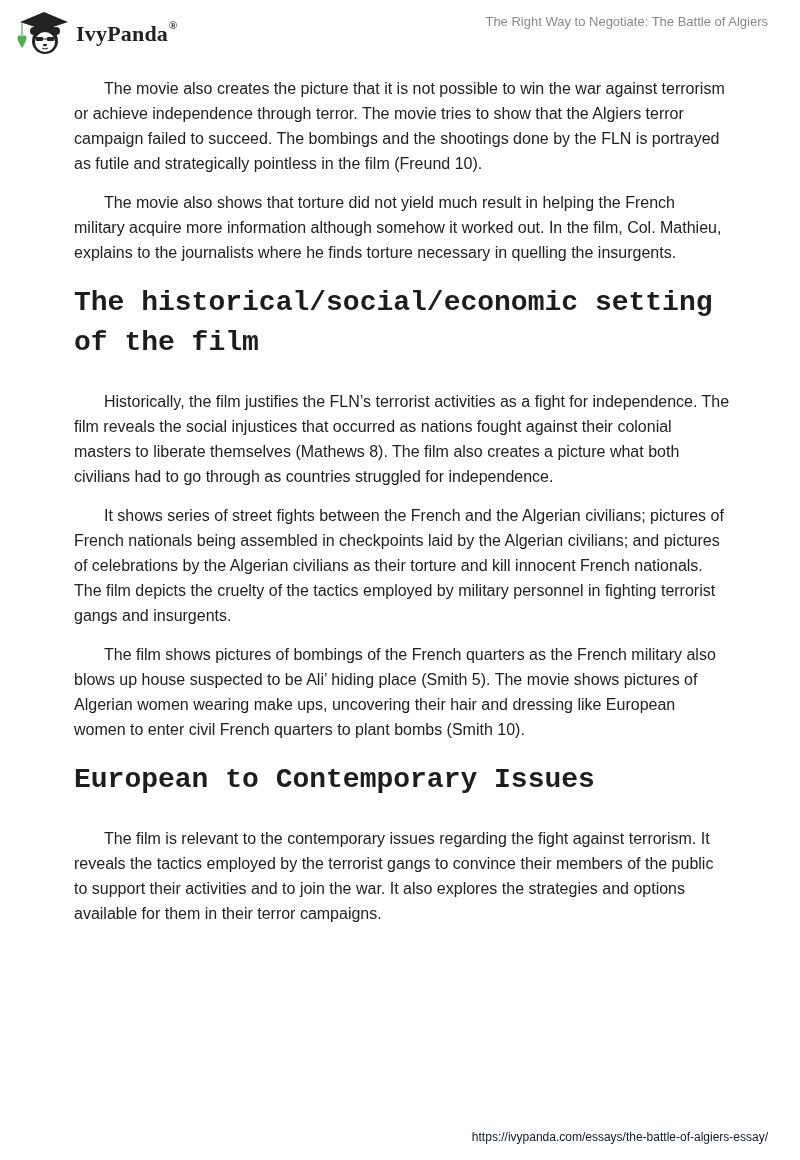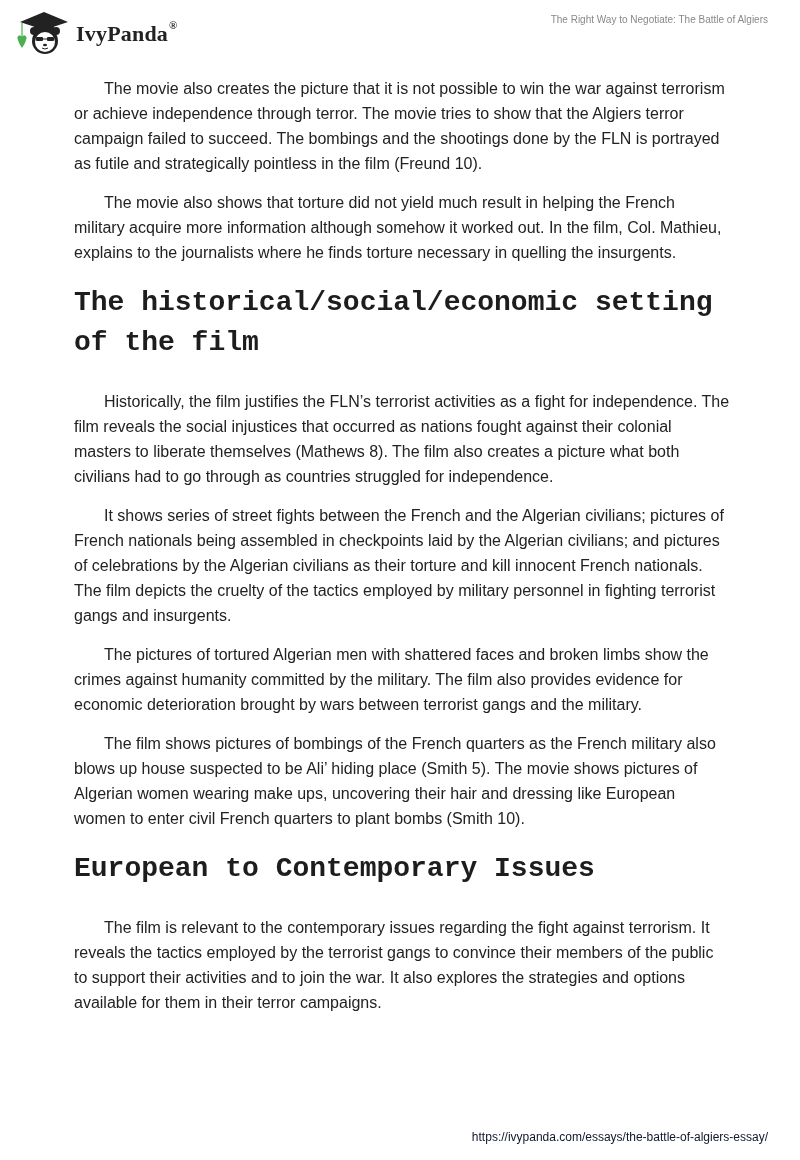--- a/index.html
+++ b/index.html
@@ -2,21 +2,21 @@
 <html><head>
   <meta charset="utf-8">
   <style>
     html, body { margin: 0; padding: 0; background: #ffffff; }
     body { width: 800px; height: 1160px; position: relative; overflow: hidden; font-family: "Liberation Sans", sans-serif; color: #222222; }
     .header { position: absolute; top: 0; left: 0; width: 800px; height: 60px; }
     .logo { position: absolute; left: 14px; top: 8px; display: flex; align-items: center; }
     .logo-mark { width: 58px; height: 48px; }
     .logo-text { font-family: Liberation Serif, serif; font-weight: bold; font-size: 22px; color: #222; margin-left: 4px; margin-top: 4px; letter-spacing: 0.2px; }
     .logo-text sup { font-size: 11px; font-weight: bold; vertical-align: top; position: relative; top: -2px; margin-left: 1px; }
-    .doc-title { position: absolute; right: 32px; top: 14px; font-size: 10px; color: #888888; }
+    .doc-title { position: absolute; right: 32px; top: 14px; font-size: 13px; color: #888888; }
     .content { position: absolute; left: 74px; top: 76px; width: 660px; }
     p { margin: 0 4px 14px 0; font-size: 16px; line-height: 25px; color: #222; text-indent: 30px; }
     h2 { margin: 18px 0 26px 0; font-size: 28px; line-height: 40px; font-weight: bold; color: #1d1d1d; font-family: Liberation Mono, monospace; }
     .footer-url { position: absolute; right: 32px; bottom: 16px; font-size: 12px; color: #0f172a; }
   </style>
 </head>
 <body>
 
 <div class="header">
   <div class="logo">
@@ -42,19 +42,18 @@
   </div>
   <div class="doc-title">The Right Way to Negotiate: The Battle of Algiers</div>
 </div>
 
 <div class="content">
   <p>The movie also creates the picture that it is not possible to win the war against terrorism or achieve independence through terror. The movie tries to show that the Algiers terror campaign failed to succeed. The bombings and the shootings done by the FLN is portrayed as futile and strategically pointless in the film (Freund 10).</p>
   <p>The movie also shows that torture did not yield much result in helping the French military acquire more information although somehow it worked out. In the film, Col. Mathieu, explains to the journalists where he finds torture necessary in quelling the insurgents.</p>
   <h2>The historical/social/economic setting of the film</h2>
   <p>Historically, the film justifies the FLN’s terrorist activities as a fight for independence. The film reveals the social injustices that occurred as nations fought against their colonial masters to liberate themselves (Mathews 8). The film also creates a picture what both civilians had to go through as countries struggled for independence.</p>
   <p>It shows series of street fights between the French and the Algerian civilians; pictures of French nationals being assembled in checkpoints laid by the Algerian civilians; and pictures of celebrations by the Algerian civilians as their torture and kill innocent French nationals. The film depicts the cruelty of the tactics employed by military personnel in fighting terrorist gangs and insurgents.</p>
-  <p>The pictures of tortured Algerian men with shattered faces and broken limbs show the crimes against humanity committed by the military. The film also provides evidence for economic deterioration brought by wars between terrorist gangs and the military.</p>
   <p>The film shows pictures of bombings of the French quarters as the French military also blows up house suspected to be Ali’ hiding place (Smith 5). The movie shows pictures of Algerian women wearing make ups, uncovering their hair and dressing like European women to enter civil French quarters to plant bombs (Smith 10).</p>
   <h2>European to Contemporary Issues</h2>
   <p>The film is relevant to the contemporary issues regarding the fight against terrorism. It reveals the tactics employed by the terrorist gangs to convince their members of the public to support their activities and to join the war. It also explores the strategies and options available for them in their terror campaigns.</p>
 </div>
 
 <div class="footer-url">https://ivypanda.com/essays/the-battle-of-algiers-essay/</div>
 
 </body></html>

